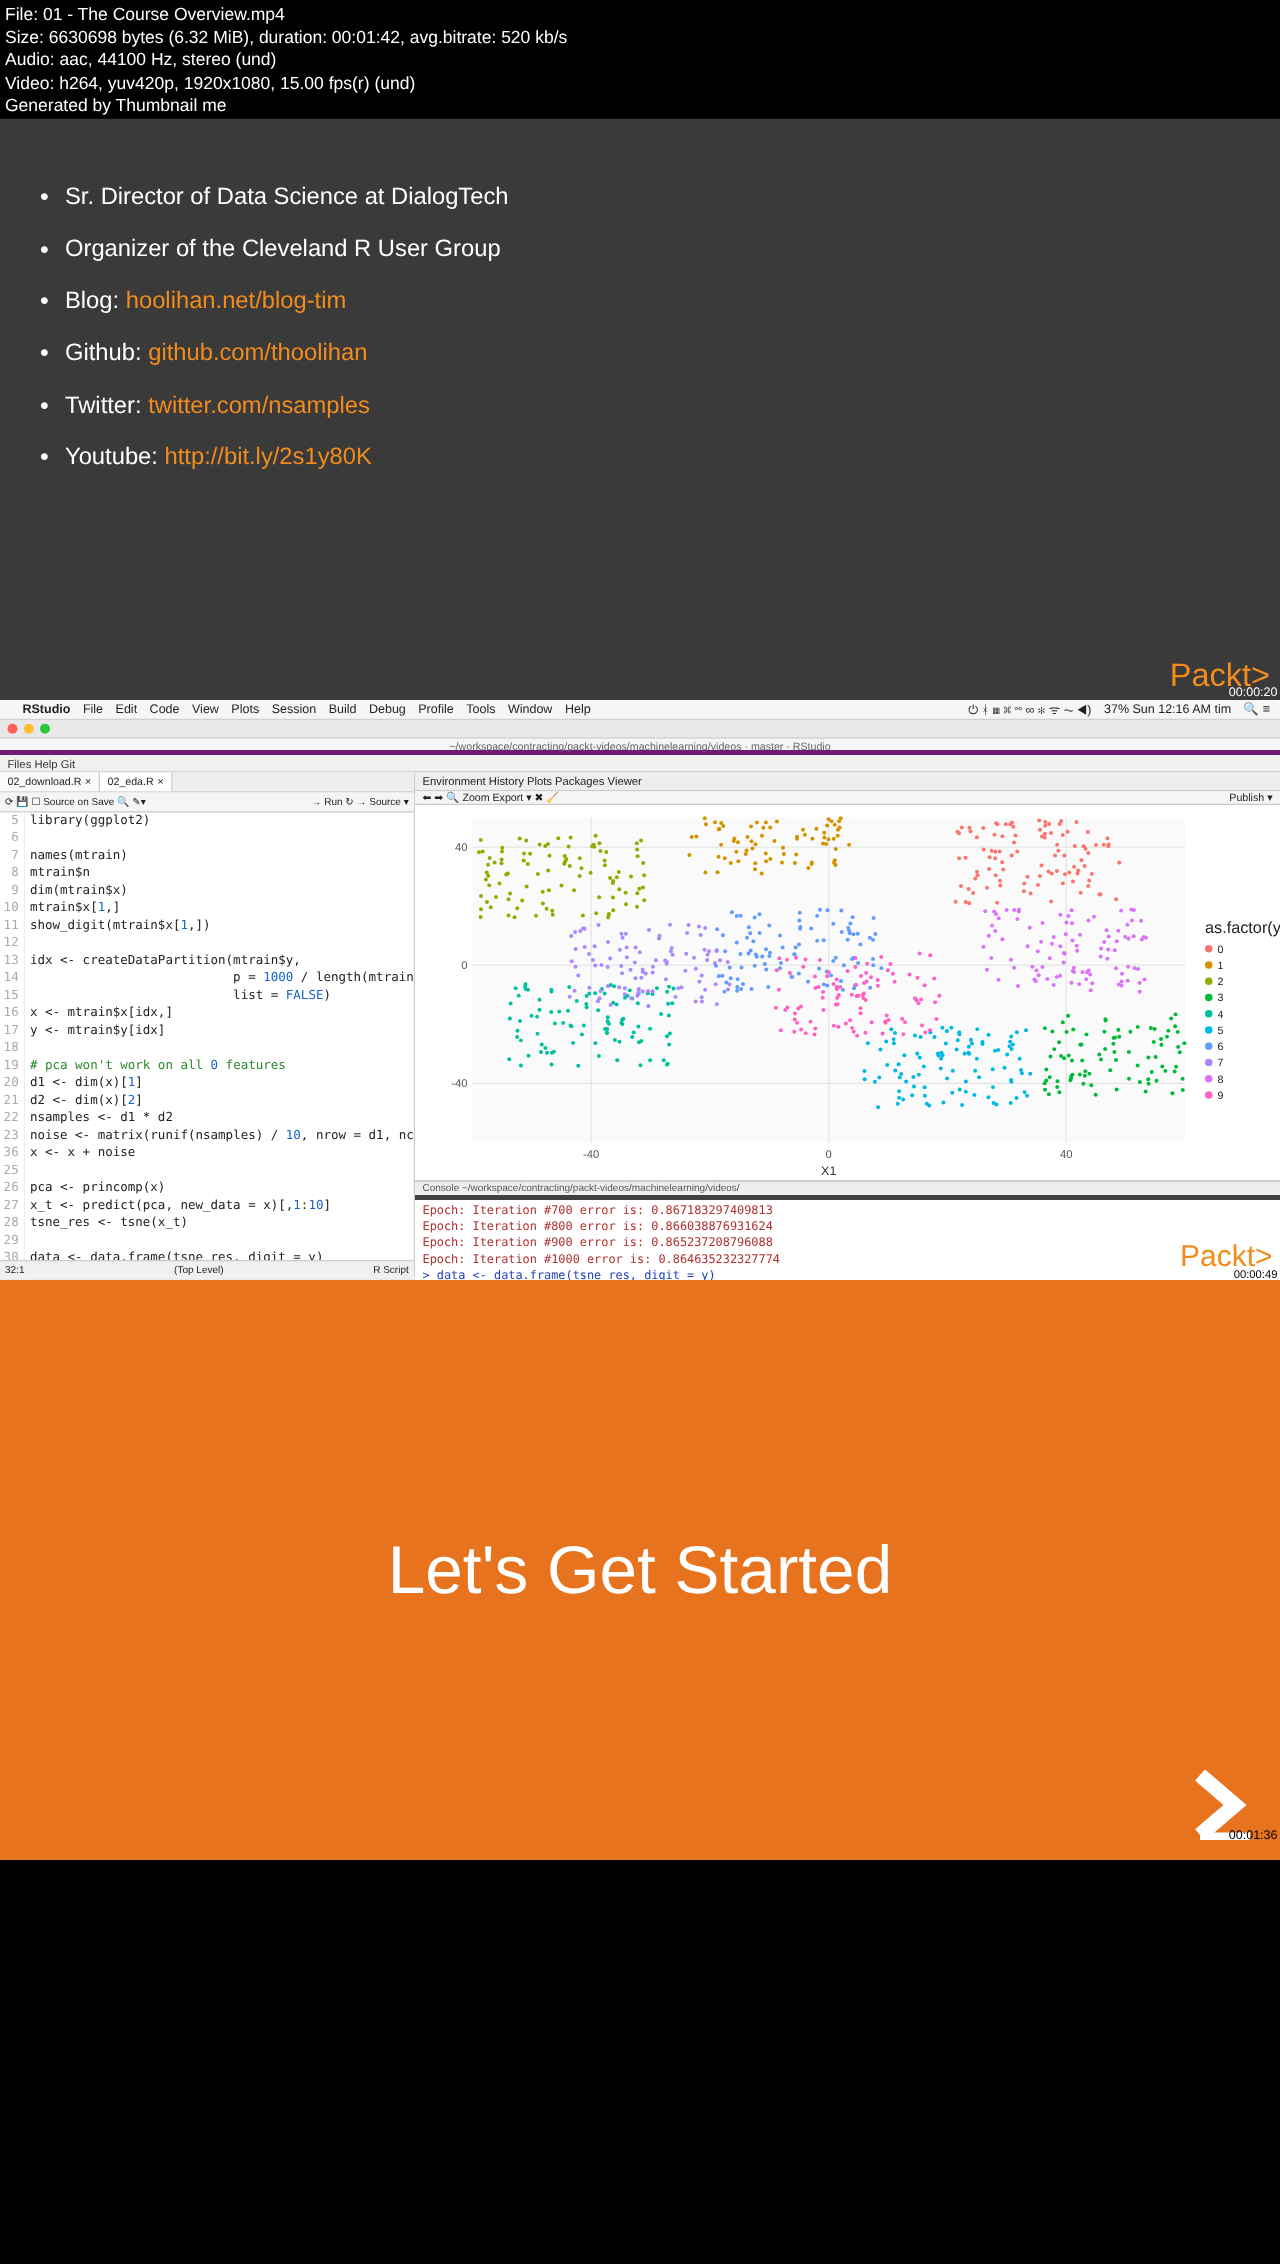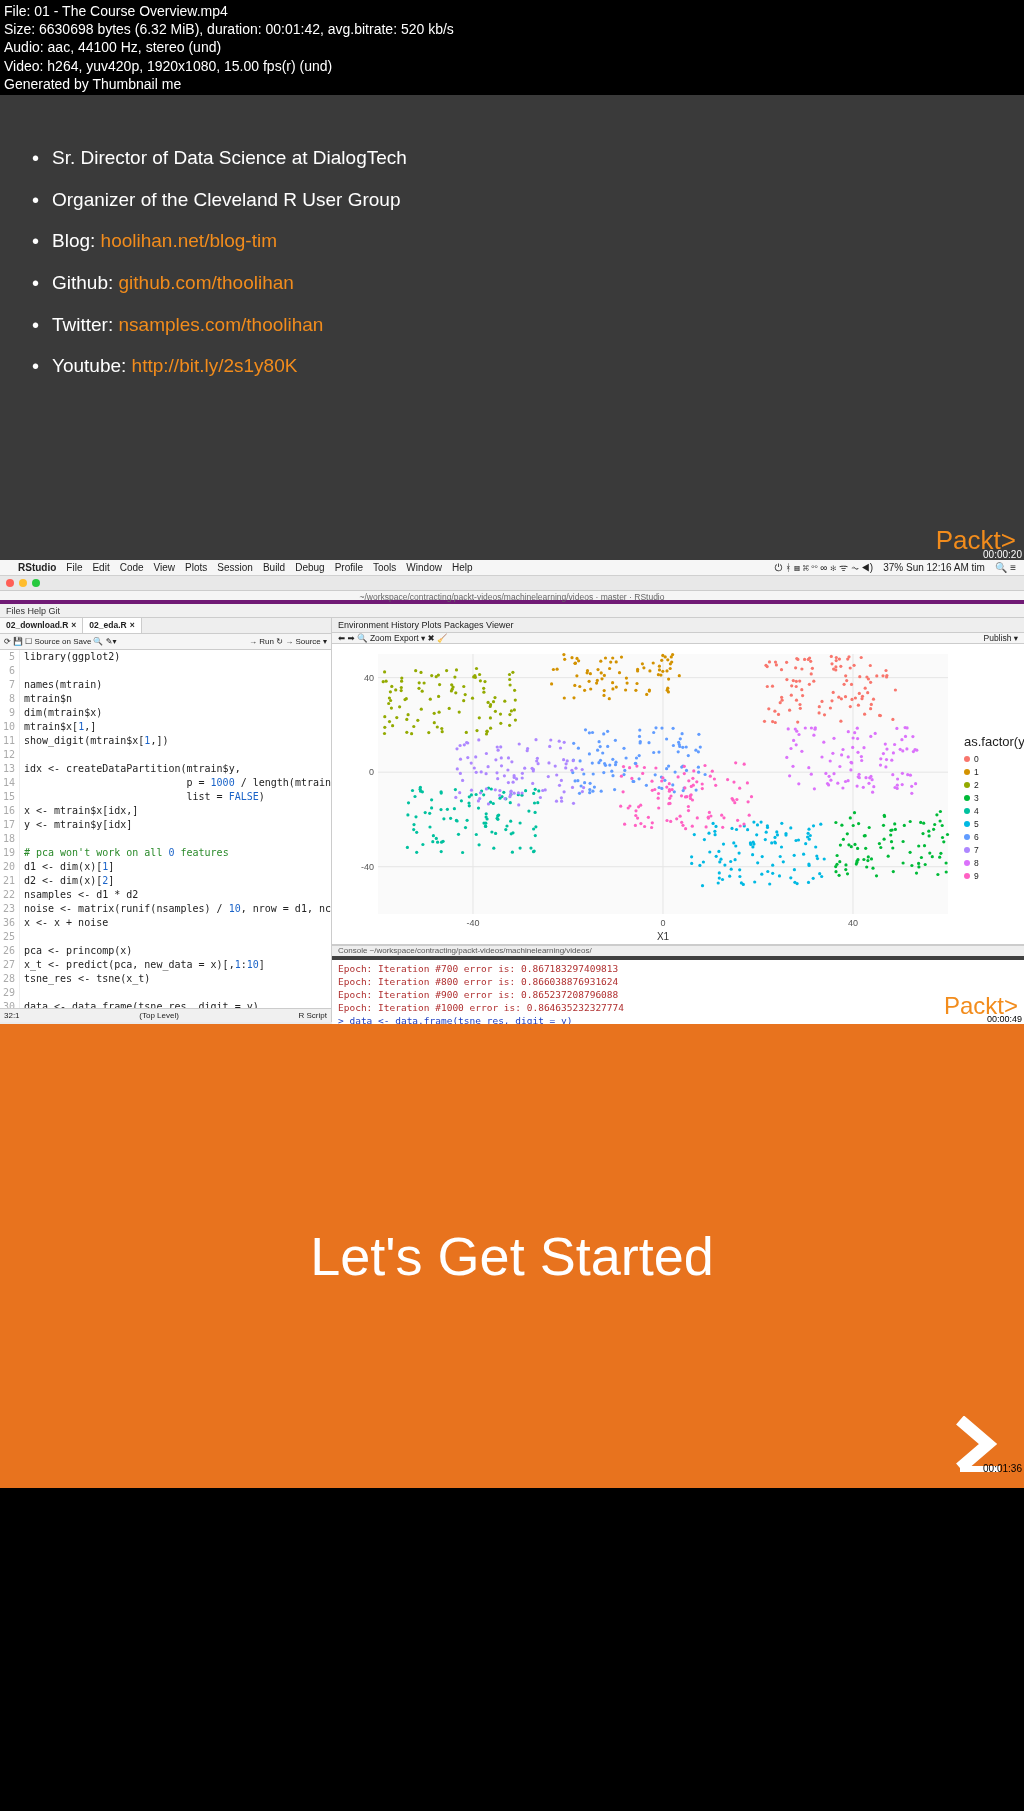--- a/index.html
+++ b/index.html
@@ -71,21 +71,21 @@
   .win-titlebar .traffic { display: inline-flex; gap: 5px; margin-right: 8px; }
   .win-titlebar .dot { width: 8px; height: 8px; border-radius: 50%; }
   .dot.r { background:#ff5f56; } .dot.y { background:#ffbd2e; } .dot.g { background:#27c93f; }
   .rstudio-pathbar { height: 13px; background: #f5f5f5; border-bottom: 4px solid #701a75; text-align: center; font-size: 8.5px; color: #666; line-height: 13px; }
   .rstudio-menurow { height: 14px; background: #f0f0f0; border-bottom: 1px solid #ccc; font-size: 9px; color: #333; padding-left: 6px; line-height: 14px; }
 
   .rstudio-main { display: flex; height: 404px; }
   .pane-source { width: 332px; border-right: 1px solid #ccc; background: #fff; display: flex; flex-direction: column; }
   .pane-right { flex: 1; display: flex; flex-direction: column; }
 
-  .src-tabs { height: 16px; background: #eee; border-bottom: 1px solid #ccc; display: flex; font-size: 8.5px; font-weight: bold; }
+  .src-tabs { height: 16px; background: #eee; border-bottom: 1px solid #ccc; display: flex; font-size: 8.5px; }
   .src-tab { padding: 2px 6px; border-right: 1px solid #ccc; background: #fafafa; display: flex; align-items: center; gap: 3px; }
   .src-tab.active { background: #fff; }
   .src-tools { height: 16px; background: #f5f5f5; border-bottom: 1px solid #ccc; display: flex; justify-content: space-between; align-items: center; font-size: 8px; padding: 0 4px; }
   .src-code { flex: 1; font-family: Menlo, Consolas, monospace; font-size: 10px; line-height: 14px; overflow: hidden; display: flex; }
   .gutter { width: 22px; color: #aaa; text-align: right; padding-right: 4px; background: #fff; border-right: 1px solid #eee; }
   .gutter div, .codelines div { height: 14px; white-space: pre; }
   .codelines { flex: 1; padding-left: 4px; }
   .tok-num { color: #1a63c8; }
   .tok-log { color: #1a63c8; }
   .tok-cmt { color: #2a8a2a; }
@@ -139,21 +139,21 @@
   <div>Generated by Thumbnail me</div>
 </div>
 
 <div class="slide1">
   <div class="right">
     <ul id="bio-list">
         <li>Sr. Director of Data Science at DialogTech</li>
         <li>Organizer of the Cleveland R User Group</li>
         <li>Blog: <a href="#">hoolihan.net/blog-tim</a></li>
         <li>Github: <a href="#">github.com/thoolihan</a></li>
-        <li>Twitter: <a href="#">nsamples.com/thoolihan</a></li>
+        <li>Twitter: <a href="#">twitter.com/nsamples</a></li>
         <li>Youtube: <a href="#">http://bit.ly/2s1y80K</a></li>
       </ul>
   </div>
   <div class="packt">Packt&gt;</div>
   <div class="ts">00:00:20</div>
 </div>
 
 <div class="slide2">
   <div class="mac-menubar">
     <div class="left">

